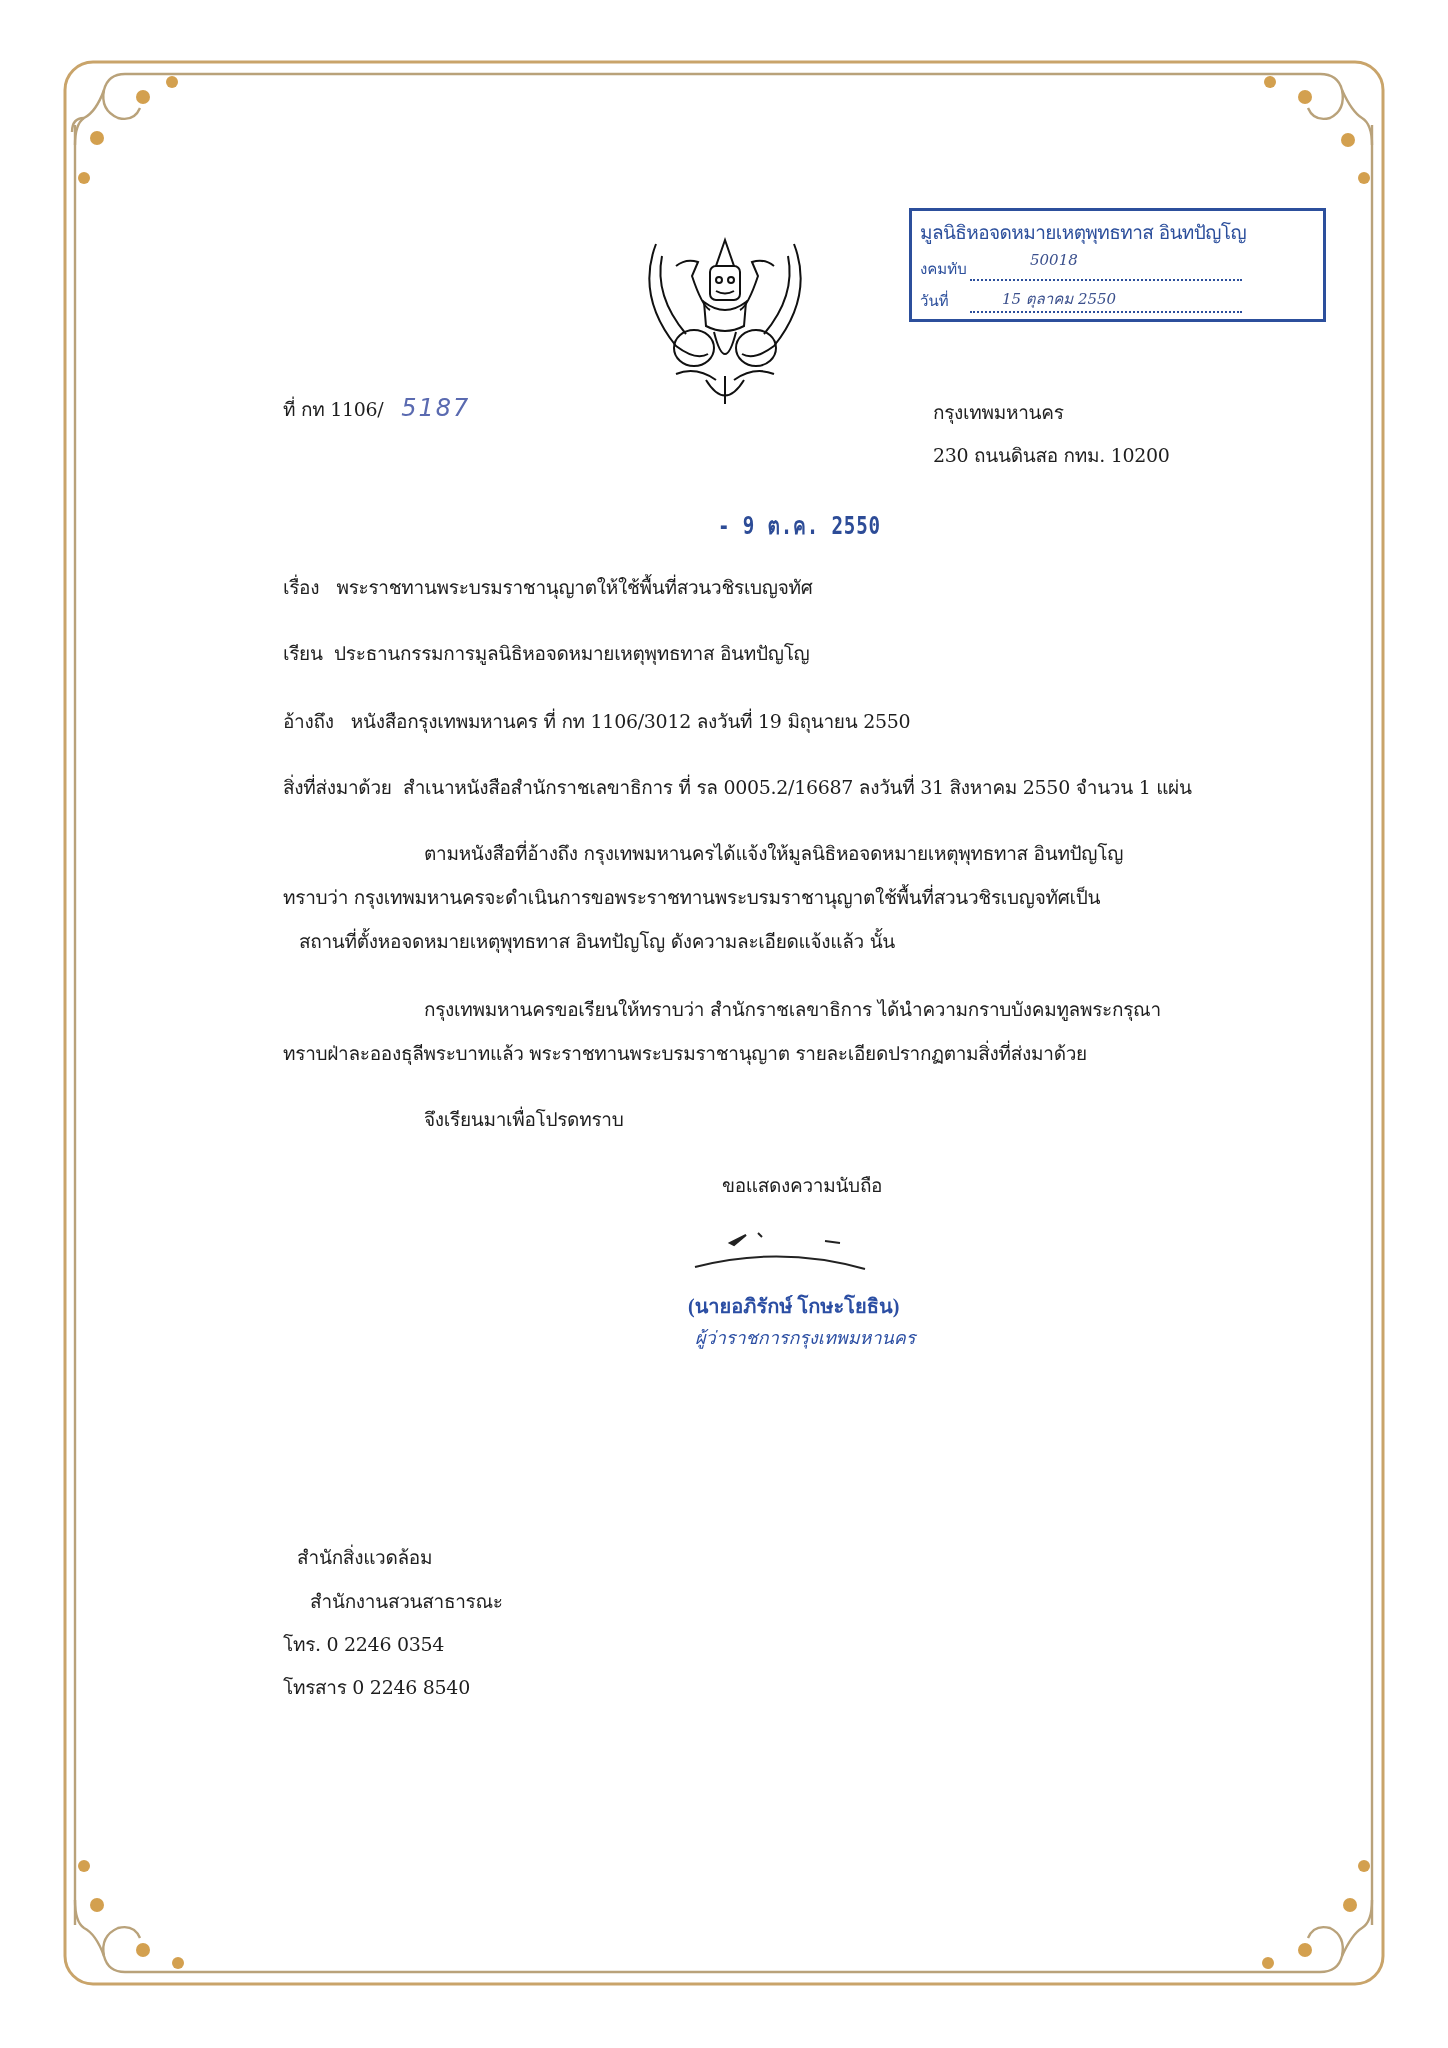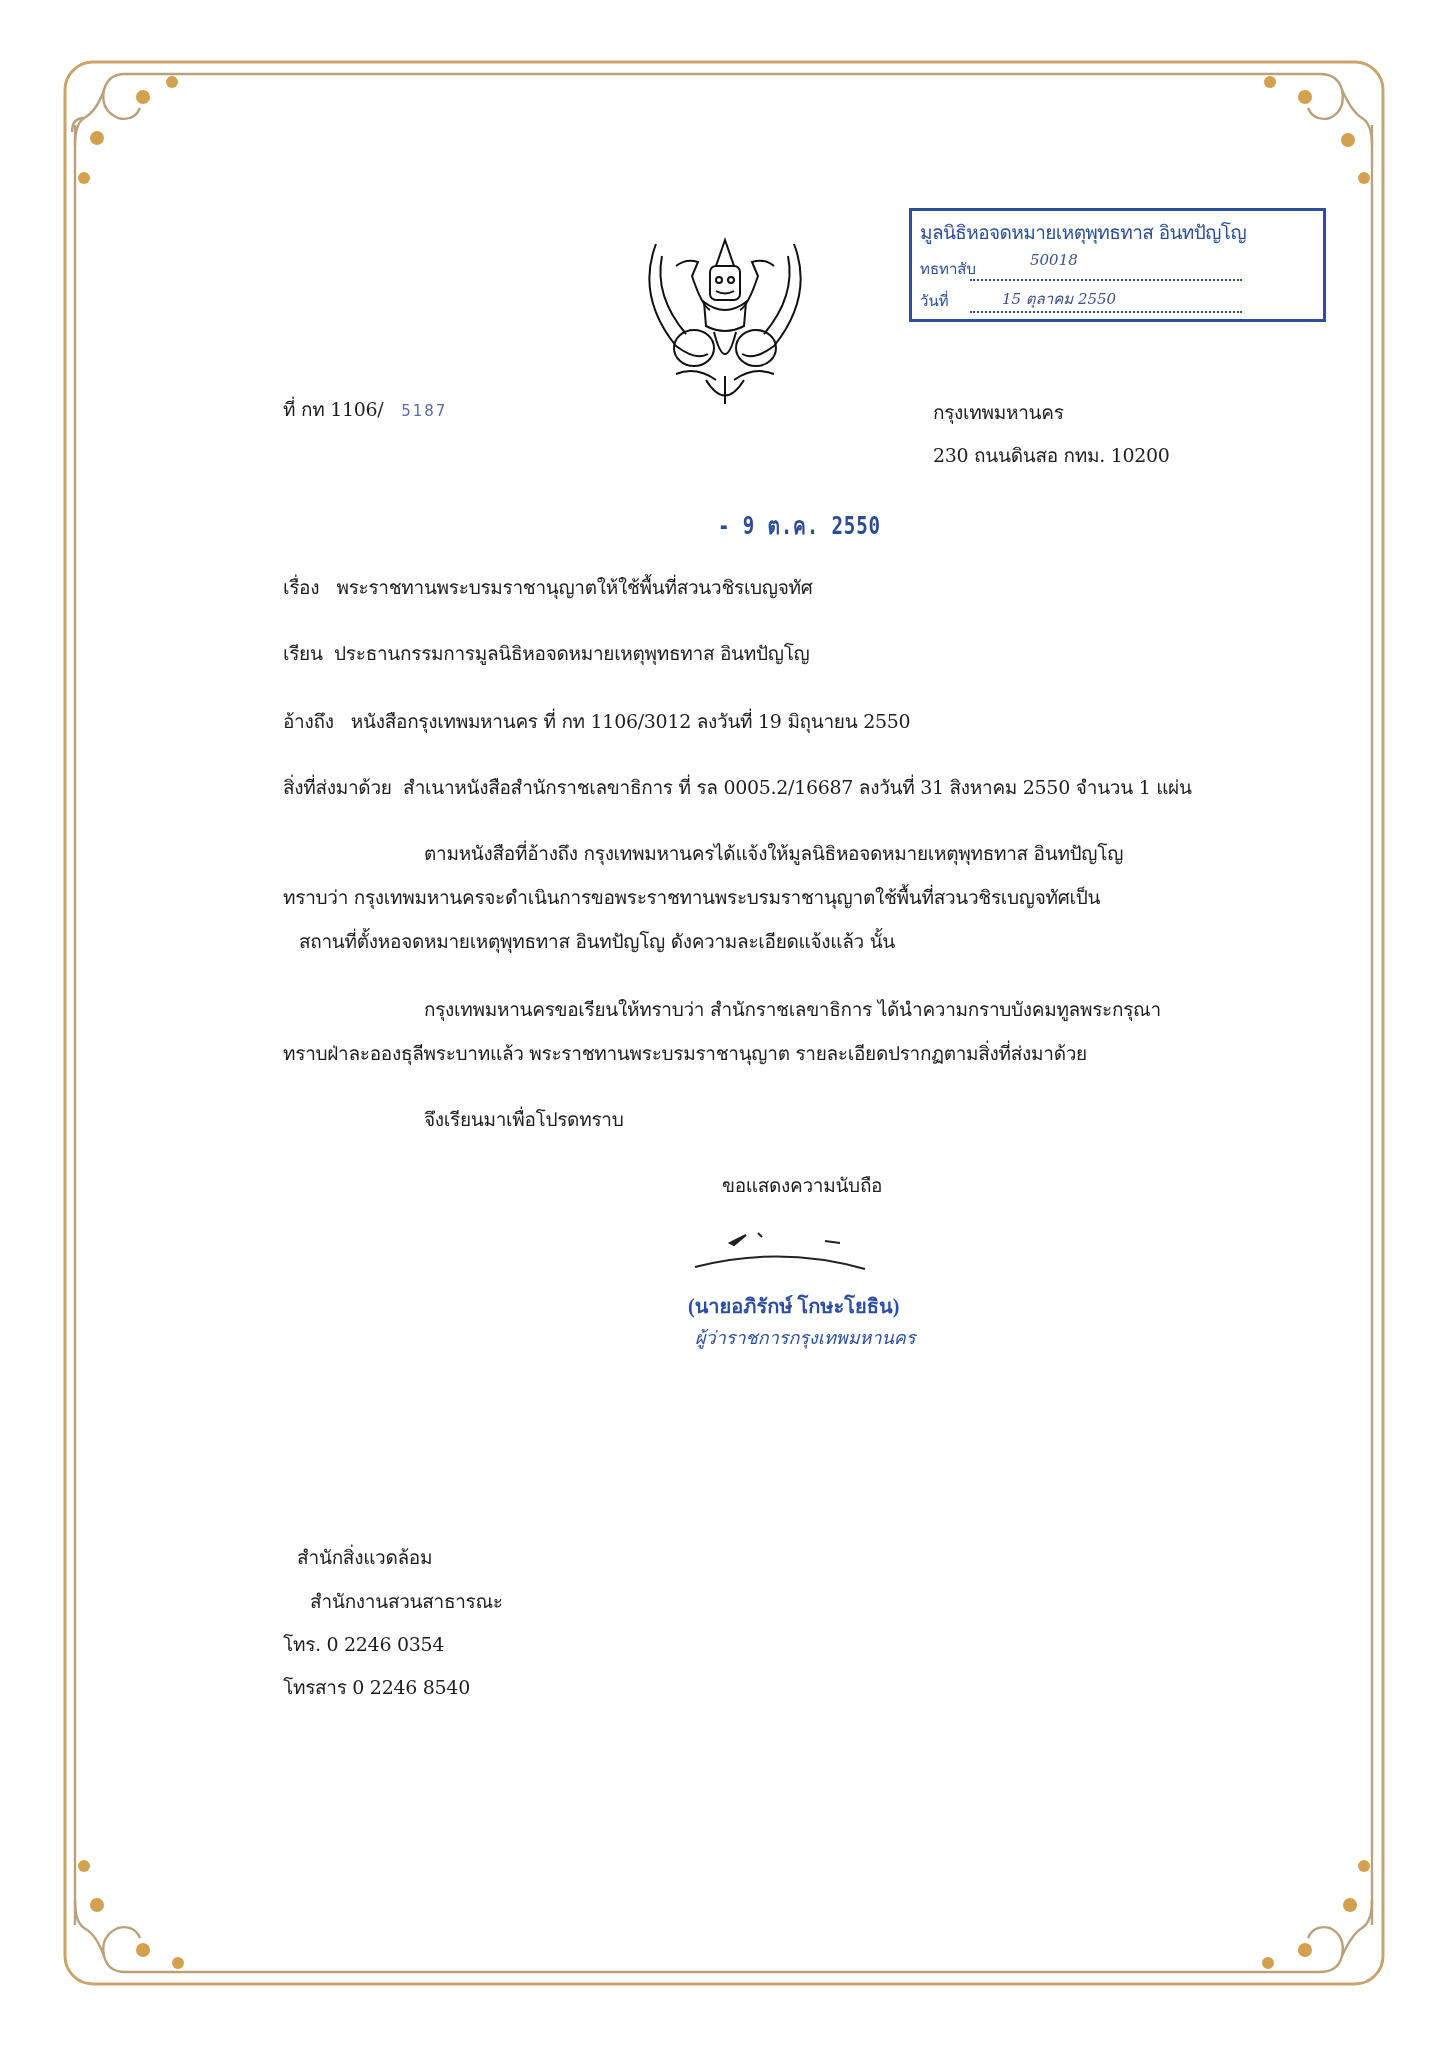--- a/index.html
+++ b/index.html
@@ -13,21 +13,21 @@
     .emblem { position: absolute; left: 636px; top: 236px; width: 178px; height: 170px; }
     .stamp {
       position: absolute; left: 909px; top: 208px; width: 417px; height: 114px;
       border: 3px solid #2c4f9c; box-sizing: border-box; color: #2c4f9c;
       font-family: "DejaVu Sans", sans-serif;
     }
     .stamp .title { position: absolute; left: 8px; top: 6px; font-size: 19px; letter-spacing: -0.6px; }
     .stamp .row { position: absolute; left: 8px; font-size: 15px; width: 330px; }
     .stamp .dots { position: absolute; left: 50px; right: 8px; bottom: 2px; border-bottom: 2px dotted #2c4f9c; }
     .stamp .hand { position: absolute; font-family: "DejaVu Serif", serif; font-style: italic; font-size: 15px; color: #3a4f8c; }
-    .handwritten-no { font-family: "DejaVu Sans", sans-serif; color: #5a6ab0; font-size: 15px; letter-spacing: 2px; }
+    .handwritten-no { font-family: "DejaVu Sans", sans-serif; font-style: italic; color: #5a6ab0; font-size: 24px; letter-spacing: 2px; }
     .date-stamp { font-family: "DejaVu Sans Mono", monospace; color: #2d4c97; font-size: 24px; font-weight: bold; letter-spacing: 1px; transform: scaleX(0.8); transform-origin: left; }
     .sig-name { font-family: Liberation Serif, serif; color: #2b4ea3; font-weight: bold; font-size: 20px; }
     .sig-pos { font-family: "DejaVu Sans", sans-serif; color: #2b4ea3; font-size: 18px; font-style: italic; }
   </style>
 </head>
 <body>
 
 <svg class="frame" viewBox="0 0 1448 2048" xmlns="http://www.w3.org/2000/svg">
   <g fill="none" stroke="#c9a46a" stroke-width="3">
     <rect x="65" y="62" width="1318" height="1922" rx="28" ry="28"></rect>
@@ -103,21 +103,21 @@
     <path d="M40 138 Q60 130 80 144"></path>
       <path d="M138 138 Q118 130 98 144"></path>
     <path d="M70 144 Q89 175 108 144"></path>
       <path d="M89 140 L89 168"></path>
   </g>
 </svg>
 
 <div class="stamp">
   <div class="title">มูลนิธิหอจดหมายเหตุพุทธทาส อินทปัญโญ</div>
   <div class="row" style="top:46px; height:26px;">
-    <span style="position:absolute; left:0; bottom:2px;">ทธทาสับ</span>
+    <span style="position:absolute; left:0; bottom:2px;">งคมทับ</span>
     <span class="dots"></span>
     <span class="hand" style="left:110px; top:-6px;">50018</span>
   </div>
   <div class="row" style="top:78px; height:26px;">
     <span style="position:absolute; left:0; bottom:2px;">วันที่</span>
     <span class="dots"></span>
     <span class="hand" style="left:82px; top:-2px;">15 ตุลาคม 2550</span>
   </div>
 </div>
 

